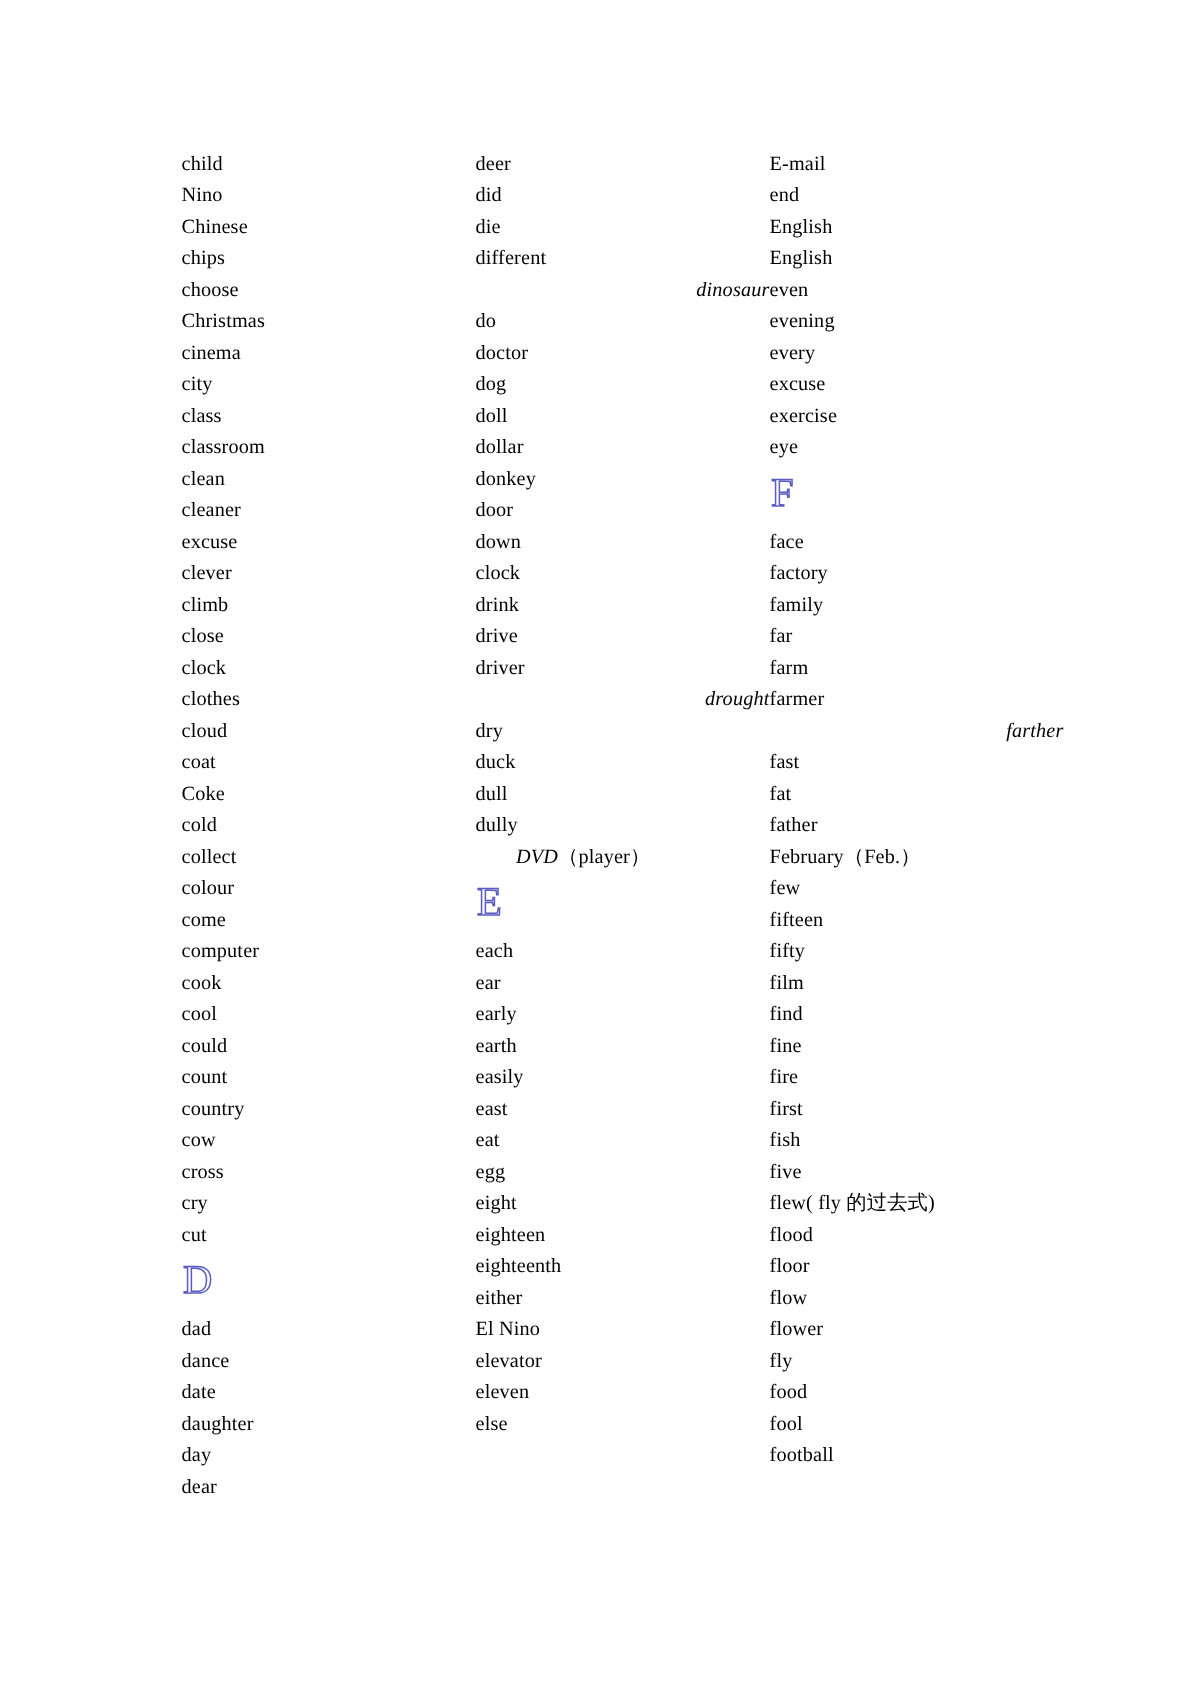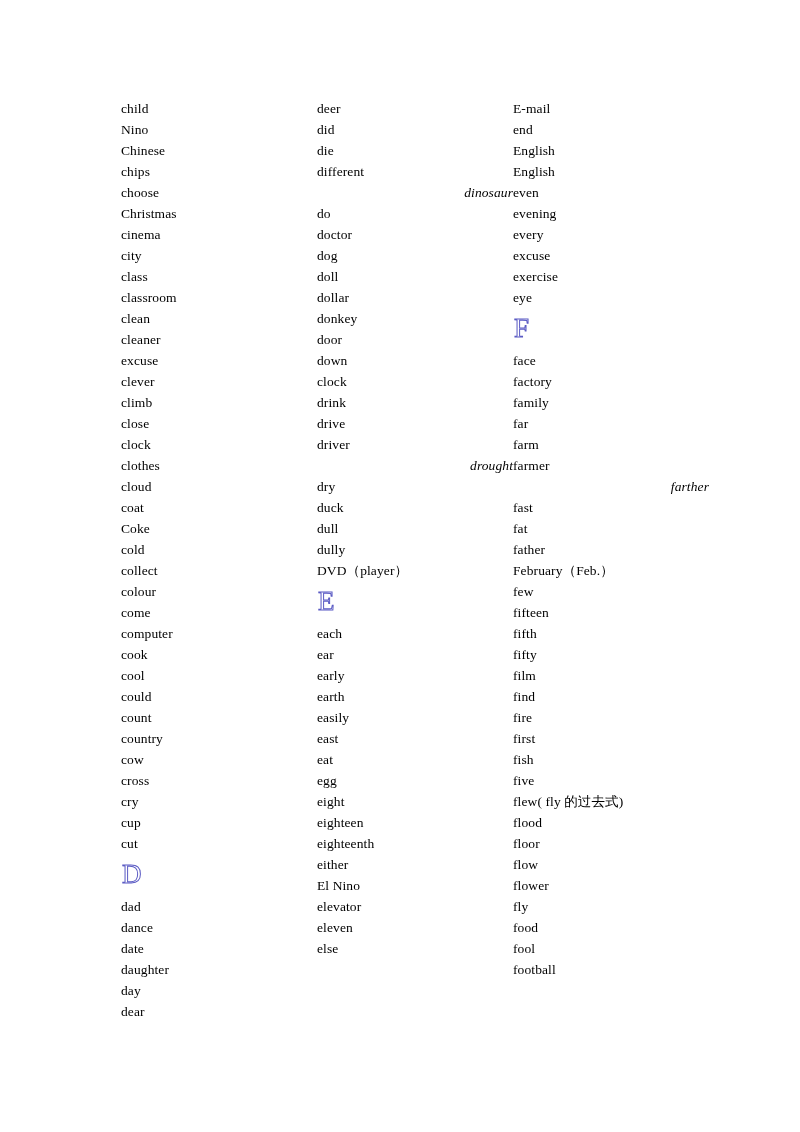--- a/index.html
+++ b/index.html
@@ -111,21 +111,20 @@
         <div class="entry">come</div>
         <div class="entry">computer</div>
         <div class="entry">cook</div>
         <div class="entry">cool</div>
         <div class="entry">could</div>
         <div class="entry">count</div>
         <div class="entry">country</div>
         <div class="entry">cow</div>
         <div class="entry">cross</div>
         <div class="entry">cry</div>
-        <div class="entry">cup</div>
         <div class="entry">cut</div>
         <div class="letter-head"><span class="glyph" data-ch="D">D</span></div>
         <div class="entry">dad</div>
         <div class="entry">dance</div>
         <div class="entry">date</div>
         <div class="entry">daughter</div>
         <div class="entry">day</div>
         <div class="entry">dear</div>
       </div>
     <div class="column">
@@ -144,21 +143,21 @@
         <div class="entry">down</div>
         <div class="entry">clock</div>
         <div class="entry">drink</div>
         <div class="entry">drive</div>
         <div class="entry">driver</div>
         <div class="entry italic">drought</div>
         <div class="entry">dry</div>
         <div class="entry">duck</div>
         <div class="entry">dull</div>
         <div class="entry">dully</div>
-        <div class="entry"><span class="italic" style="">DVD</span><span>（player）</span></div>
+        <div class="entry"><span class="italic" style="font-style: italic; margin-left: 27px;">DVD</span><span>（player）</span></div>
         <div class="letter-head"><span class="glyph" data-ch="E">E</span></div>
         <div class="entry">each</div>
         <div class="entry">ear</div>
         <div class="entry">early</div>
         <div class="entry">earth</div>
         <div class="entry">easily</div>
         <div class="entry">east</div>
         <div class="entry">eat</div>
         <div class="entry">egg</div>
         <div class="entry">eight</div>
@@ -188,24 +187,24 @@
         <div class="entry">far</div>
         <div class="entry">farm</div>
         <div class="entry">farmer</div>
         <div class="entry italic">farther</div>
         <div class="entry">fast</div>
         <div class="entry">fat</div>
         <div class="entry">father</div>
         <div class="entry">February（Feb.）</div>
         <div class="entry">few</div>
         <div class="entry">fifteen</div>
-        <div class="entry">fifth</div>
         <div class="entry">fifty</div>
         <div class="entry">film</div>
         <div class="entry">find</div>
+        <div class="entry">fine</div>
         <div class="entry">fire</div>
         <div class="entry">first</div>
         <div class="entry">fish</div>
         <div class="entry">five</div>
         <div class="entry">flew( fly 的过去式)</div>
         <div class="entry">flood</div>
         <div class="entry">floor</div>
         <div class="entry">flow</div>
         <div class="entry">flower</div>
         <div class="entry">fly</div>

